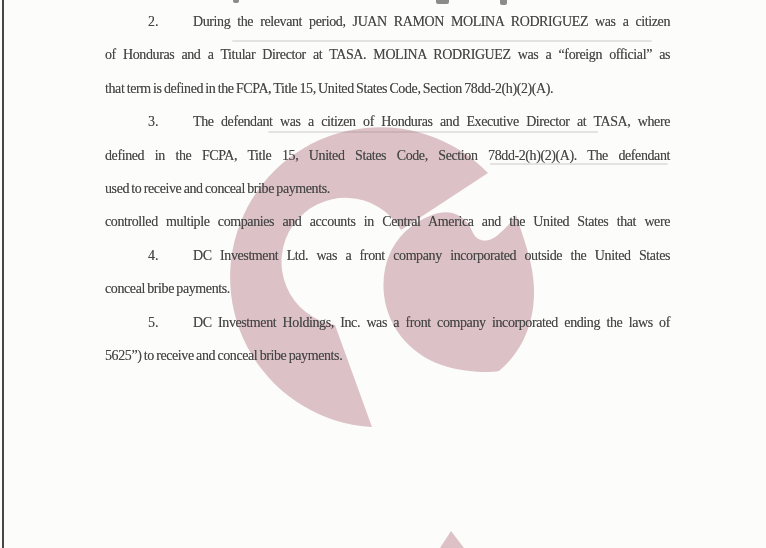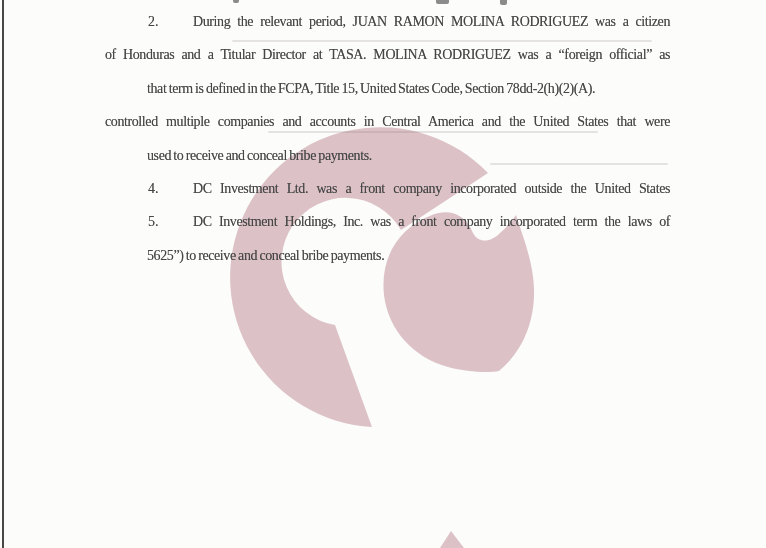--- a/index.html
+++ b/index.html
@@ -67,21 +67,20 @@
   }
   .line {
     height: 33.4px;
     text-align: justify;
     text-align-last: justify;
   }
   .line.plast {
     text-align: left;
     text-align-last: left;
     white-space: nowrap;
-    margin-left: 42px;
   }
   .pnum {
     display: inline-block;
     margin-left: 43px;
     width: 45px;
     letter-spacing: 0;
   }
 </style>
 </head>
 <body>
@@ -119,22 +118,25 @@
   <div class="streak k1"></div>
   <div class="streak k2"></div>
   <div class="streak k3"></div>
 
   <div class="textblock">
 
     <div class="line"><span class="pnum">2.</span><span>During the relevant period, JUAN RAMON MOLINA RODRIGUEZ was a citizen</span></div>
     <div class="line">of Honduras and a Titular Director at TASA.  MOLINA RODRIGUEZ was a “foreign official” as</div>
     <div class="line plast">that term is defined in the FCPA, Title 15, United States Code, Section 78dd-2(h)(2)(A).</div>
 
+    <div class="line"><span class="pnum">3.</span><span>The defendant was a citizen of Honduras and Executive Director at TASA, where</span></div>
+    <div class="line">defined in the FCPA, Title 15, United States Code, Section 78dd-2(h)(2)(A).  The defendant</div>
+    <div class="line plast">used to receive and conceal bribe payments.</div>
     <div class="line">controlled multiple companies and accounts in Central America and the United States that were</div>
-    <div class="line plast">used to receive and conceal bribe payments.</div>
 
     <div class="line"><span class="pnum">4.</span><span>DC Investment Ltd. was a front company incorporated outside the United States</span></div>
+    <div class="line plast">conceal bribe payments.</div>
 
-    <div class="line"><span class="pnum">5.</span><span>DC Investment Holdings, Inc. was a front company incorporated term the laws of</span></div>
+    <div class="line"><span class="pnum">5.</span><span>DC Investment Holdings, Inc. was a front company incorporated ending the laws of</span></div>
     <div class="line plast">5625”) to receive and conceal bribe payments.</div>
 
   </div>
 </div>
 
 </body></html>

